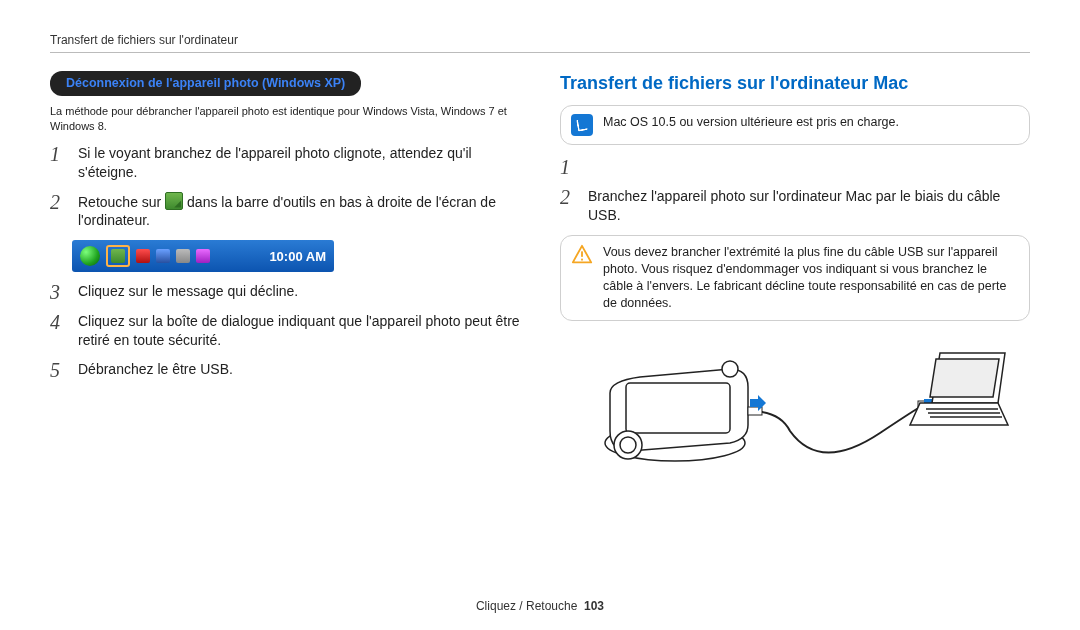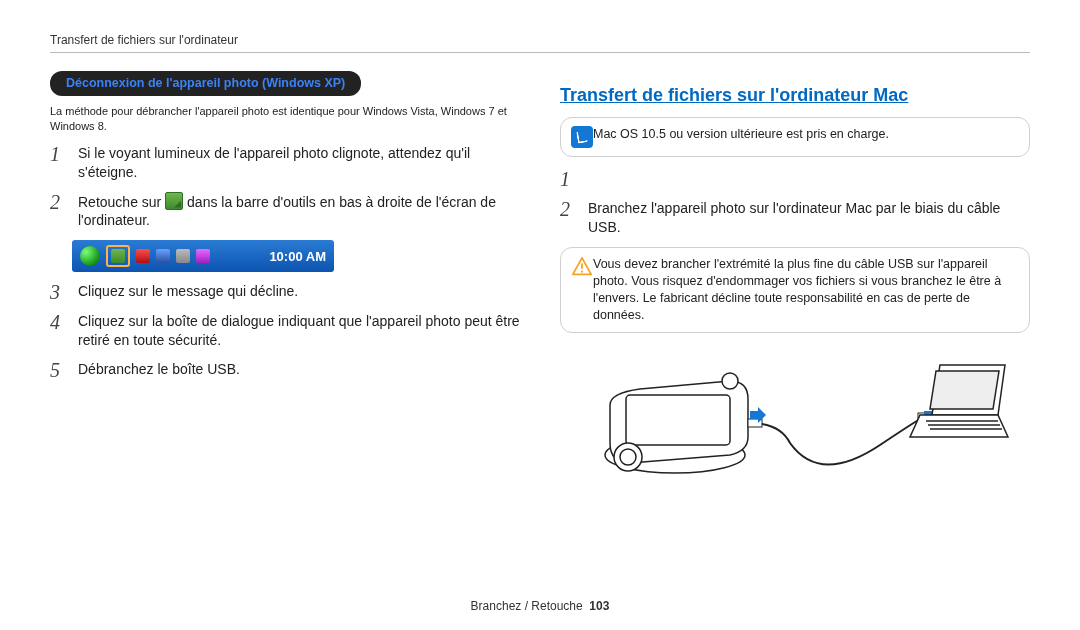--- a/index.html
+++ b/index.html
@@ -118,28 +118,28 @@
   .tb-shield{background:linear-gradient(#ff4d4d,#b01010);}
   .tb-monitor{background:linear-gradient(#6aa0ff,#2850a0);}
   .tb-vol{background:linear-gradient(#bbb,#888);}
   .tb-net{background:linear-gradient(#e96aff,#a020c0);}
   .taskbar .clock{margin-left:auto;font-weight:600;}
 
   h2.section {
     color: #0069c4;
     font-size: 18px;
     font-weight: 600;
-    margin: 12px 0 6px 0;
-    text-decoration: underline;
+    margin: 0 0 6px 0;
   }
   .note-box {
     border: 1px solid #cfcfcf;
     border-radius: 12px;
     padding: 8px 10px;
     display: flex;
+    gap: 10px;
     font-size: 12.5px;
     margin: 10px 0 12px 0;
     align-items: flex-start;
   }
   .note-icon {
     flex: 0 0 22px;
     height: 22px;
     border-radius: 4px;
   }
   .note-info { background:#1477d4; position:relative;}
@@ -170,21 +170,21 @@
 
   <div class="columns">
 
     <div class="col">
       <span class="pill">Déconnexion de l'appareil photo (Windows XP)</span>
       <div class="intro">La méthode pour débrancher l'appareil photo est identique pour Windows Vista, Windows 7 et Windows 8.</div>
 
       <ol class="steps">
         <li>
           <span class="num">1</span>
-          <span>Si le voyant lumineux de l'appareil photo clignote, attendez qu'il s'éteigne.</span>
+          <span>Si le voyant branchez de l'appareil photo clignote, attendez qu'il s'éteigne.</span>
         </li>
         <li>
           <span class="num">2</span>
           <span>
             <span>Retouche sur </span><span class="inline-icon"></span><span> dans la barre d'outils en bas à droite de l'écran de l'ordinateur.</span>
           </span>
         </li>
       </ol>
 
       <div class="taskbar">
@@ -203,21 +203,21 @@
         <li>
           <span class="num">3</span>
           <span>Cliquez sur le message qui décline.</span>
         </li>
         <li>
           <span class="num">4</span>
           <span>Cliquez sur la boîte de dialogue indiquant que l'appareil photo peut être retiré en toute sécurité.</span>
         </li>
         <li>
           <span class="num">5</span>
-          <span>Débranchez le boîte USB.</span>
+          <span>Débranchez le être USB.</span>
         </li>
       </ol>
     </div>
 
     <div class="col">
       <h2 class="section">Transfert de fichiers sur l'ordinateur Mac</h2>
 
       <div class="note-box">
         <span class="note-icon note-info"></span>
         <span>Mac OS 10.5 ou version ultérieure est pris en charge.</span>
@@ -232,21 +232,21 @@
           <span>Branchez l'appareil photo sur l'ordinateur Mac par le biais du câble USB.</span>
         </li>
       </ol>
 
       <div class="note-box">
         <svg class="note-warn-svg" viewBox="0 0 24 24">
           <path d="M12 2 L22 20 L2 20 Z" fill="none" stroke="#f5a623" stroke-width="2" stroke-linejoin="round"></path>
           <rect x="11" y="8" width="2" height="6" fill="#f5a623"></rect>
           <rect x="11" y="16" width="2" height="2" fill="#f5a623"></rect>
         </svg>
-        <span>Vous devez brancher l'extrémité la plus fine du câble USB sur l'appareil photo. Vous risquez d'endommager vos fichiers si vous branchez le être à l'envers. Le fabricant décline toute responsabilité en cas de perte de données.</span>
+        <span>Vous devez brancher l'extrémité la plus fine du câble USB sur l'appareil photo. Vous risquez d'endommager vos indiquant si vous branchez le câble à l'envers. Le fabricant décline toute responsabilité en cas de perte de données.</span>
       </div>
 
       <div class="diagram">
         <svg width="430" height="140" viewBox="0 0 430 140">
 
           <g stroke="#222" stroke-width="1.5" fill="#fff">
             <ellipse cx="95" cy="110" rx="70" ry="18"></ellipse>
             <path d="M30 98 L30 60 Q30 48 60 44 L150 36 Q168 36 168 54 L168 92 Q168 106 150 110 L50 118 Q30 118 30 98 Z"></path>
             <rect x="46" y="50" width="104" height="50" rx="4"></rect>
             <circle cx="48" cy="112" r="14"></circle>
@@ -268,15 +268,15 @@
             <line x1="346" y1="76" x2="418" y2="76"></line>
             <line x1="348" y1="80" x2="420" y2="80"></line>
             <line x1="350" y1="84" x2="422" y2="84"></line>
           </g>
         </svg>
       </div>
     </div>
   </div>
 
   <div class="footer">
-    <span>Branchez / Retouche</span>&nbsp;&nbsp;<span class="pnum">103</span>
+    <span>Cliquez / Retouche</span>&nbsp;&nbsp;<span class="pnum">103</span>
   </div>
 </div>
 
 </body></html>

